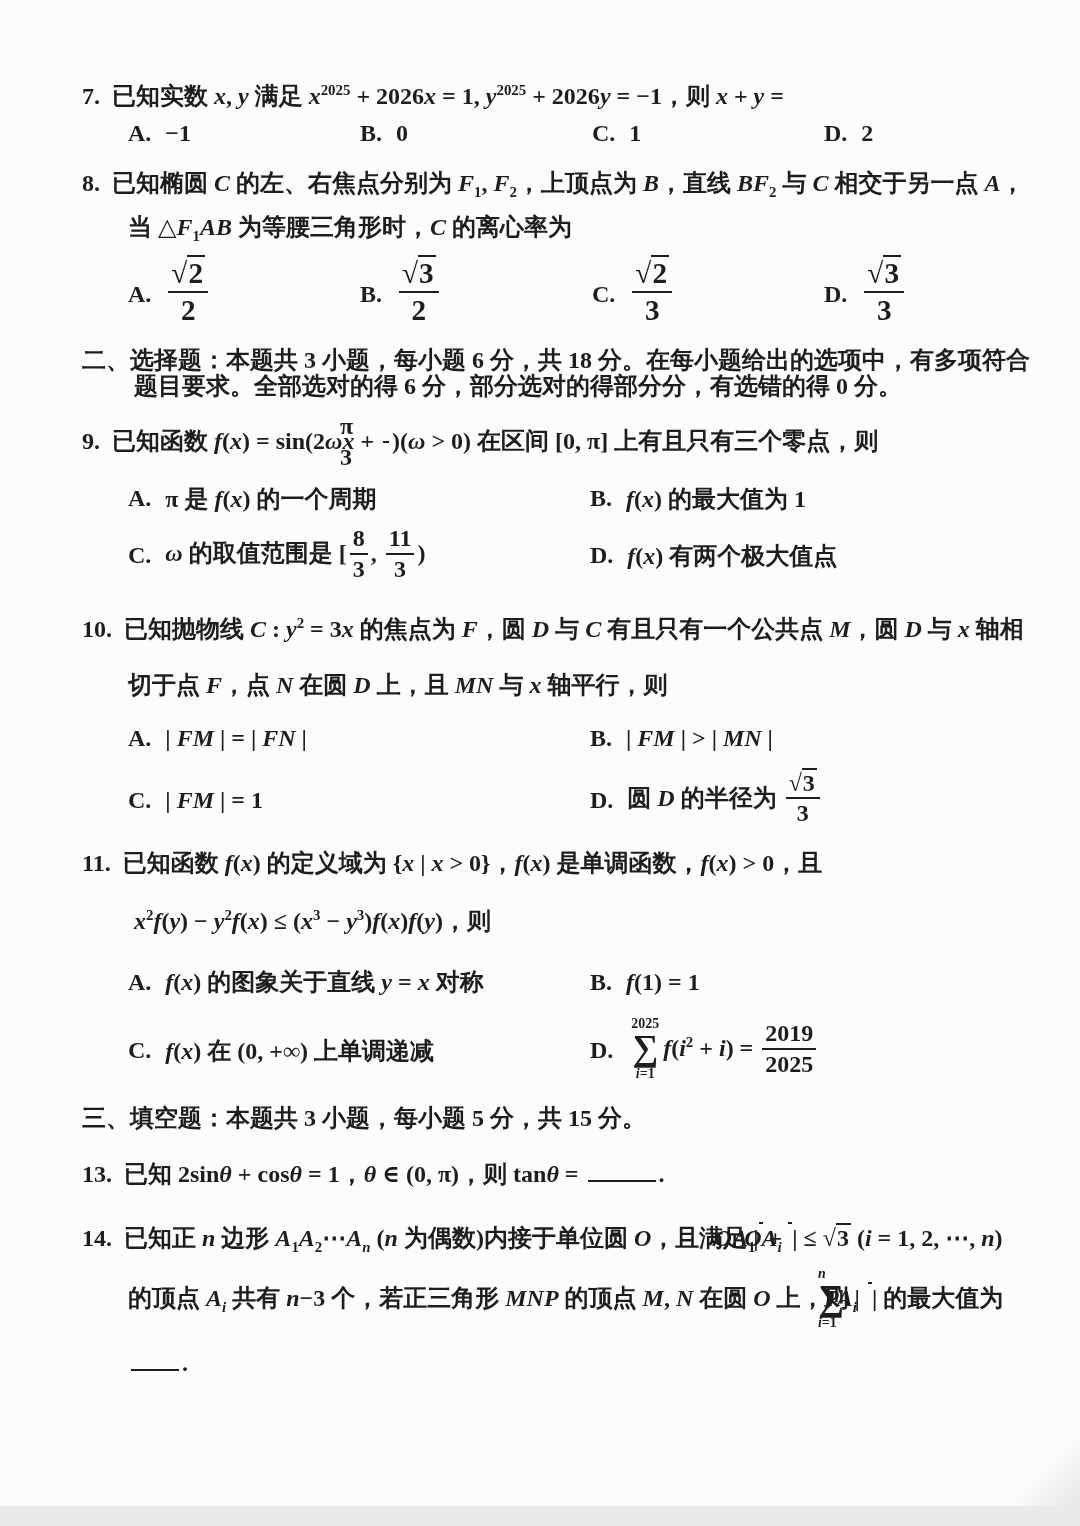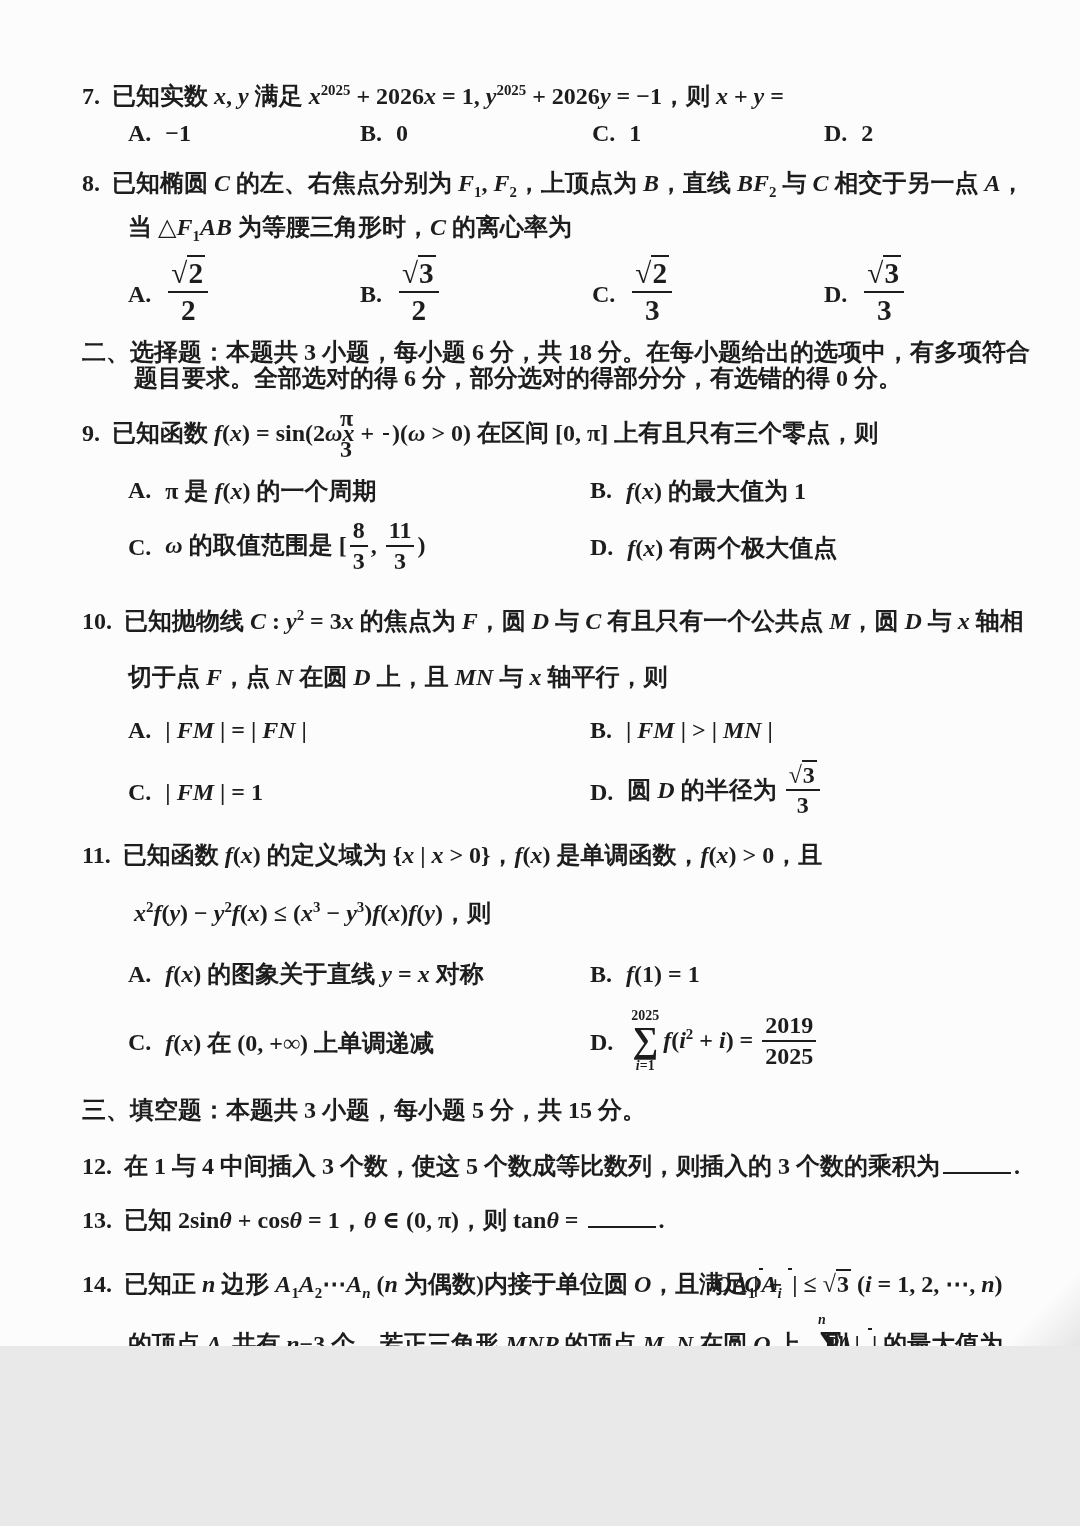--- a/index.html
+++ b/index.html
@@ -1,18 +1,18 @@
 <!DOCTYPE html>
 <html><head>
 <meta charset="utf-8">
 <style>
   html,body{margin:0;padding:0;background:#e9e9e9;}
   .sheet{
     position:relative;
-    width:1080px;height:1346px;
+    width:1080px;height:1506px;
     background:#fcfcfc;
     color:#1d1d1d;
     font-family:"Liberation Serif","DejaVu Serif",serif;
     font-weight:700;
     font-size:24px;
     box-sizing:border-box;
     padding:78px 48px 0 82px;
     overflow:hidden;
   }
   i{font-family:"Liberation Serif","DejaVu Serif",serif;font-style:italic;}
@@ -25,21 +25,21 @@
   .sec{padding-left:52px;text-indent:-52px;}
   .secnum{display:inline;}
 
   .lh36{line-height:36px;}
   .lh40{line-height:40px;}
   .lh44{line-height:44px;}
   .lh45{line-height:26px;}
   .lh56{line-height:56px;}
   .lh60{line-height:60px;}
 
-  .mb6{margin-bottom:6px;}
+  .mb6{margin-bottom:14px;}
   .mb14{margin-bottom:14px;} .mb16{margin-bottom:16px;}
 
   
   .opts{display:grid;padding-left:46px;align-items:center;}
   .c4{grid-template-columns:232px 232px 232px auto;}
   .c2{grid-template-columns:462px auto;}
   .rg14{row-gap:12px;} .rg22{row-gap:20px;}
   .opt{display:flex;align-items:center;}
   .lab{margin-right:14px;}
 
@@ -232,25 +232,20 @@
               <span class="de">2025</span>
             </span></span>
         </span>
     </div>
   </section>
 
   <div class="sec lh40 mb16">
     <span class="secnum">三、</span><span>填空题：本题共 3 小题，每小题 5 分，共 15 分。</span>
   </div>
 
-  <section class="mb14">
-    <div class="stem lh40">
-      <span class="qn">12.</span><span>在 1 与 4 中间插入 3 个数，使这 5 个数成等比数列，则插入的 3 个数的乘积为<span class="blank"></span>.</span>
-    </div>
-  </section>
 
   <section class="mb14">
     <div class="stem lh40">
       <span class="qn">13.</span><span>已知 2sin<i>θ</i> + cos<i>θ</i> = 1，<i>θ</i> ∈ (0, π)，则 tan<i>θ</i> = <span class="blank"></span>.</span>
     </div>
   </section>
 
   <section>
     <div class="stem lh60">
       <span class="qn">14.</span><span>已知正 <i>n</i> 边形 <i>A</i><sub>1</sub><i>A</i><sub>2</sub>⋯<i>A</i><sub><i>n</i></sub> (<i>n</i> 为偶数)内接于单位圆 <i>O</i>，且满足 |<span class="vec"><i>OA</i><sub>1</sub></span> + <span class="vec"><i>OA</i><sub><i>i</i></sub></span>| ≤ <span class="sq">√<span class="ol">3</span></span> (<i>i</i> = 1, 2, ⋯, <i>n</i>) 的顶点 <i>A</i><sub><i>i</i></sub> 共有 <i>n</i>−3 个，若正三角形 <i>MNP</i> 的顶点 <i>M</i>, <i>N</i> 在圆 <i>O</i> 上，则 |<span class="sum">

